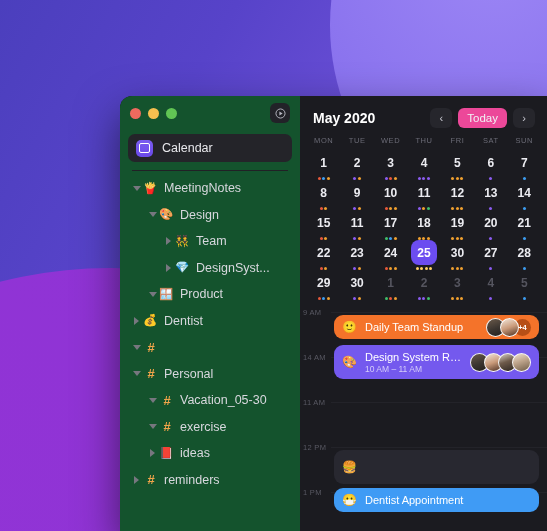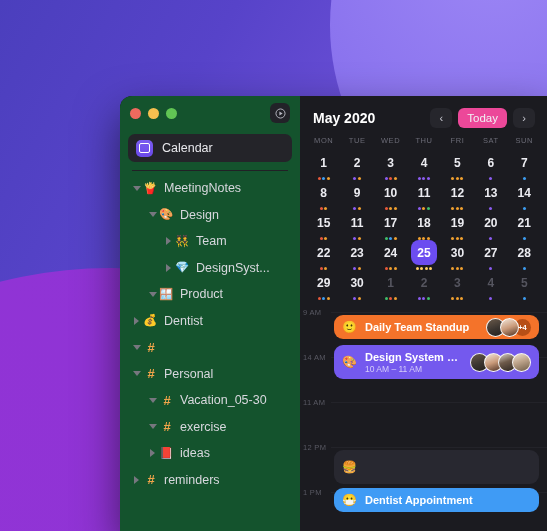--- a/index.html
+++ b/index.html
@@ -289,21 +289,21 @@
     align-items: center;
     gap: 8px;
     padding: 0 8px;
     overflow: hidden;
   }
   .ev-emoji { font-size: 12px; flex: 0 0 auto; line-height: 1; }
   .ev-text { flex: 1 1 auto; min-width: 0; }
   .ev-title {
     color: #ffffff;
     font-size: 11px;
-    font-weight: bold;
+    font-weight: normal;
     white-space: nowrap;
     overflow: hidden;
     text-overflow: ellipsis;
   }
   .ev-time {
     font-size: 8.5px;
     margin-top: 1px;
     white-space: nowrap;
   }
   .avatars { display: flex; flex: 0 0 auto; align-items: center; }

